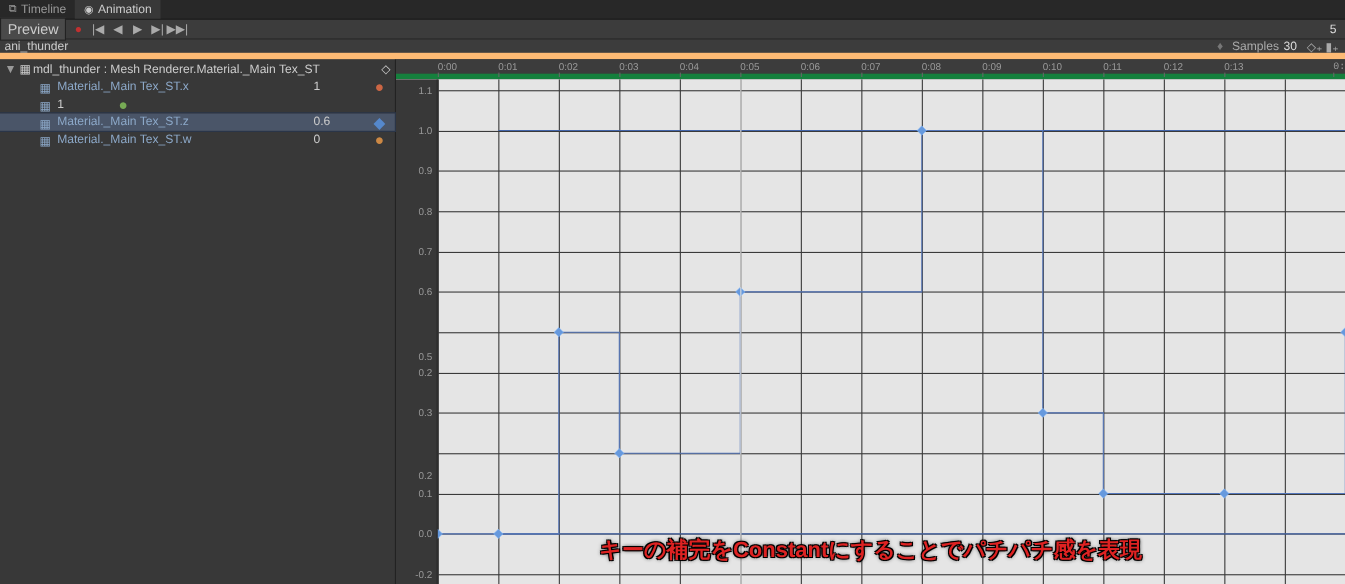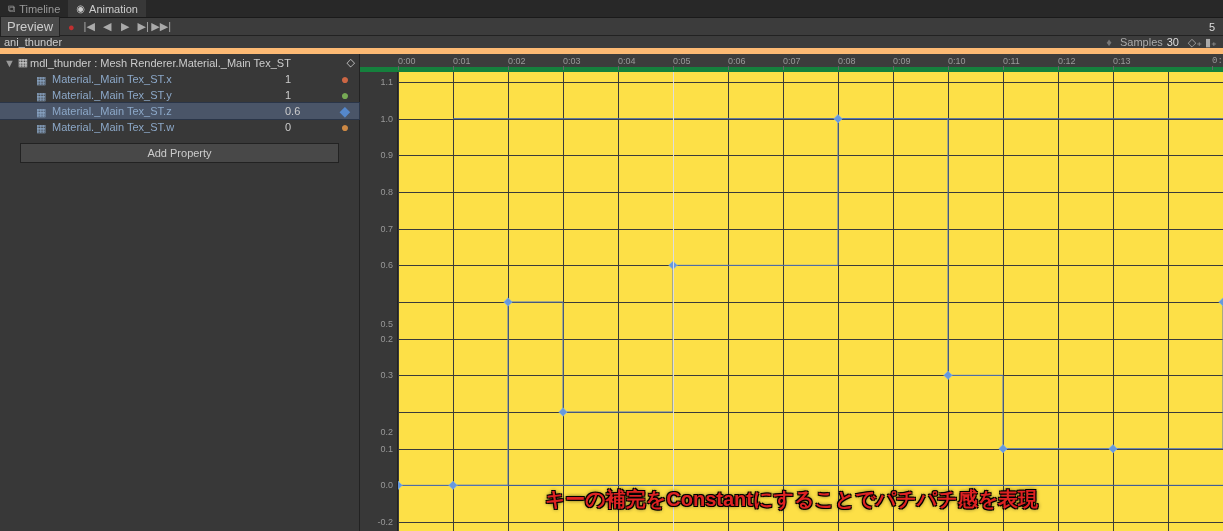--- a/index.html
+++ b/index.html
@@ -40,21 +40,21 @@
 .dot-blue { color: #5588cc; }
 .dot-orange { color: #cc8844; }
 .small-icon { width: 12px; height: 10px; margin-right: 4px; display: inline-block; }
 
 .add-prop { margin: 8px 20px; padding: 3px; background: #484848; border: 1px solid #222; text-align: center; color: #ccc; cursor: pointer; font-size: 11px; }
 
 .ruler { height: 18px; background: #3c3c3c; border-bottom: 5px solid #15803d; position: relative; display: flex; }
 .ruler-tick { position: absolute; font-size: 9px; color: #999; top: 2px; }
 .ruler-tick::before { content: ''; position: absolute; bottom: -4px; left: 0; width: 1px; height: 4px; background: #666; }
 
-.graph-area { position: relative; height: calc(100% - 18px); background: #fde047; overflow: hidden; }
+.graph-area { position: relative; height: calc(100% - 18px); background: #e5e5e5; overflow: hidden; }
 .y-axis { position: absolute; left: 0; top: 0; bottom: 0; width: 38px; background: #383838; border-right: 1px solid #222; }
 .y-label { position: absolute; right: 4px; font-size: 9px; color: #999; transform: translateY(-50%); }
 .y-gridline { position: absolute; left: 38px; right: 0; height: 1px; background: #3a3a3a; }
 .x-gridline { position: absolute; top: 0; bottom: 0; width: 1px; background: #3a3a3a; }
 
 .playhead { position: absolute; top: 0; bottom: 0; width: 1px; background: #ddd; z-index: 10; }
 
 svg.curve { position: absolute; left: 38px; top: 0; }
 .keyframe { fill: #6699dd; stroke: #88bbff; stroke-width: 0.5; }
 .curve-line { fill: none; stroke: #5577bb; stroke-width: 1; }
@@ -106,38 +106,36 @@
     </div>
     <div id="prop-rows">
         <div class="prop-row">
           <span class="small-icon">▦</span>
     <span class="prop-name">Material._Main Tex_ST.x</span>
     <span class="prop-val">1</span>
     <span class="prop-dot dot-red">●</span>
         </div>
         <div class="prop-row">
           <span class="small-icon">▦</span>
-    <span class="prop-name">Material._Main Tex_ST.y</span>
     <span class="prop-val">1</span>
     <span class="prop-dot dot-green">●</span>
         </div>
         <div class="prop-row selected">
           <span class="small-icon">▦</span>
     <span class="prop-name">Material._Main Tex_ST.z</span>
     <span class="prop-val">0.6</span>
     <span class="prop-dot dot-blue">◆</span>
         </div>
         <div class="prop-row">
           <span class="small-icon">▦</span>
     <span class="prop-name">Material._Main Tex_ST.w</span>
     <span class="prop-val">0</span>
     <span class="prop-dot dot-orange">●</span>
         </div>
       </div>
-    <div class="add-prop">Add Property</div>
   </div>
 
   <div class="right">
     <div class="ruler" id="ruler">
         <div class="ruler-tick" style="left: 38px;">0:00</div>
         <div class="ruler-tick" style="left: 93px;">0:01</div>
         <div class="ruler-tick" style="left: 148px;">0:02</div>
         <div class="ruler-tick" style="left: 203px;">0:03</div>
         <div class="ruler-tick" style="left: 258px;">0:04</div>
         <div class="ruler-tick" style="left: 313px;">0:05</div>

